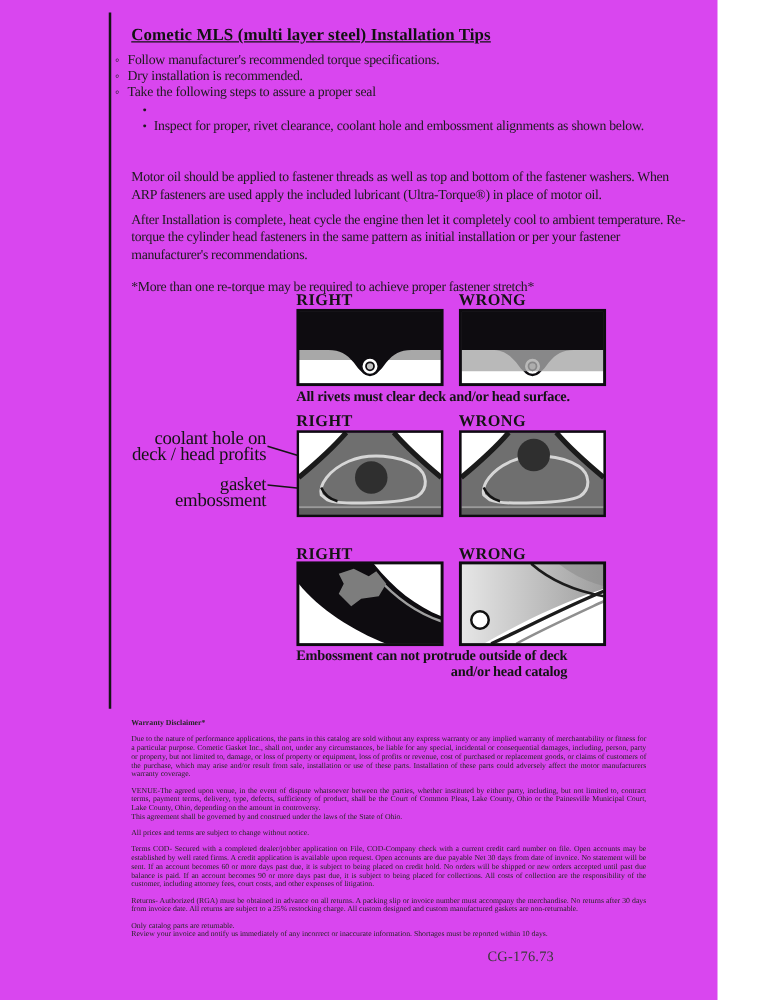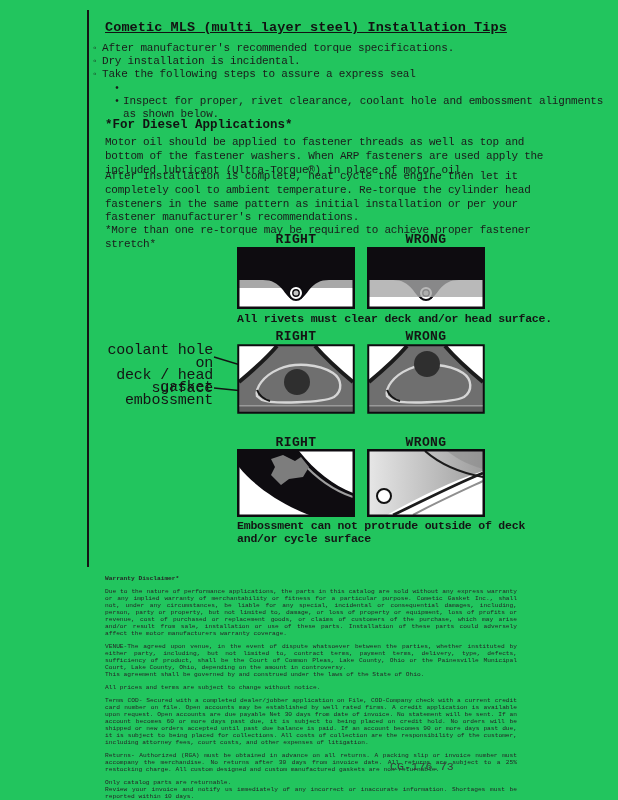--- a/index.html
+++ b/index.html
@@ -1,30 +1,30 @@
 <!DOCTYPE html>
 <html><head>
 <meta charset="utf-8">
 <style>
   html,body{margin:0;padding:0;background:#ffffff;}
-  .page{position:relative;width:618px;height:800px;background:#22c55e;overflow:hidden;
-        font-family:Liberation Mono, monospace;color:#1b1b1b;}
+  .page{position:relative;width:574px;height:800px;background:#d946ef;overflow:hidden;
+        font-family:Liberation Serif, serif;color:#1b1b1b;}
   .abs{position:absolute;}
   .vrule{position:absolute;left:87px;top:10px;width:2px;height:557px;background:#151515;}
   .title{position:absolute;left:105px;top:20px;font-size:13.5px;font-weight:bold;
          text-decoration:underline;letter-spacing:.1px;color:#121212;}
   .tips{position:absolute;left:92px;top:42px;font-size:11px;letter-spacing:-.2px;line-height:13.2px;}
   .tip-row{display:flex;align-items:flex-start;}
   .tip-row .m{width:10px;flex:0 0 10px;font-size:10px;line-height:13px;text-align:left;}
   .tip-sub{margin-left:22px;}
   .tip-sub .m{width:9px;flex:0 0 9px;}
   .diesel-h{position:absolute;left:105px;top:118px;font-size:12.5px;font-weight:bold;color:#121212;}
   .body{position:absolute;left:105px;width:446px;margin:0;font-size:11px;line-height:13.8px;
         letter-spacing:-.25px;color:#1b1b1b;}
-  .dhead{position:absolute;width:118px;text-align:center;font-size:13px;font-weight:bold;
+  .dhead{position:absolute;width:118px;font-size:13px;font-weight:bold;
          letter-spacing:.4px;color:#141414;}
   .dcap{position:absolute;font-size:11.5px;font-weight:bold;letter-spacing:-.2px;color:#141414;line-height:13px;}
   .lbl{position:absolute;left:105px;width:108px;text-align:right;font-size:15px;line-height:12.5px;
        letter-spacing:-.2px;color:#141414;}
   .legal{position:absolute;left:105px;top:575px;width:412px;font-size:6.2px;line-height:7px;
          text-align:justify;color:#262626;}
   .legal p{margin:0 0 6px 0;}
   .legal .lh{font-weight:bold;margin:0 0 6px 0;}
   .legal .tight{margin:0;}
   .footer-code{position:absolute;left:390px;top:760px;font-size:11.5px;letter-spacing:.2px;color:#3a3a3a;}
@@ -35,40 +35,39 @@
 
 <div class="page">
 
   <div class="vrule"></div>
 
   <div class="title">Cometic MLS (multi layer steel) Installation Tips</div>
 
   <div class="tips">
     <div class="tip-row">
       <span class="m">◦</span>
-      <span>After manufacturer's recommended torque specifications.</span>
+      <span>Follow manufacturer's recommended torque specifications.</span>
     </div>
     <div class="tip-row">
       <span class="m">◦</span>
-      <span>Dry installation is incidental.</span>
+      <span>Dry installation is recommended.</span>
     </div>
     <div class="tip-row">
       <span class="m">◦</span>
-      <span>Take the following steps to assure a express seal</span>
+      <span>Take the following steps to assure a proper seal</span>
     </div>
     <div class="tip-row tip-sub">
       <span class="m">•</span>
     </div>
     <div class="tip-row tip-sub">
       <span class="m">•</span>
       <span>Inspect for proper, rivet clearance, coolant hole and embossment alignments as shown below.</span>
     </div>
   </div>
 
-  <div class="diesel-h">*For Diesel Applications*</div>
   <p class="body" style="top:170px;">After Installation is complete, heat cycle the engine then let it completely cool to ambient temperature. Re-torque the cylinder head fasteners in the same pattern as initial installation or per your fastener manufacturer's recommendations.</p>
   <p class="body" style="top:136px;">Motor oil should be applied to fastener threads as well as top and bottom of the fastener washers. When ARP fasteners are used apply the included lubricant (Ultra-Torque®) in place of motor oil.</p>
   <p class="body" style="top:224px;">*More than one re-torque may be required to achieve proper fastener stretch*</p>
 
   <div class="dhead" style="left:237px;top:232px;">RIGHT</div>
   <div class="dhead" style="left:367px;top:232px;">WRONG</div>
 
   <svg class="abs" style="left:237px;top:247px;" width="118" height="62" viewBox="0 0 118 62">
     <rect x="1" y="1" width="116" height="60" fill="#ffffff" stroke="none"></rect>
     <rect x="2" y="33" width="114" height="8" fill="#a8a8a8"></rect>
@@ -87,21 +86,21 @@
     <rect x="1.25" y="1.25" width="115.5" height="59.5" fill="none" stroke="#0e0c10" stroke-width="2.5"></rect>
   </svg>
 
   <div class="dcap" style="left:237px;top:312px;">All rivets must clear deck and/or head surface.</div>
 
   <div class="dhead" style="left:237px;top:329px;">RIGHT</div>
   <div class="dhead" style="left:367px;top:329px;">WRONG</div>
 
   <div class="lbl" style="top:345px;">
     <div>coolant hole on</div>
-    <div>deck / head surface</div>
+    <div>deck / head profits</div>
   </div>
   <div class="lbl" style="top:382px;">gasket embossment</div>
 
   <svg class="abs" style="left:100px;top:340px;" width="200" height="60" viewBox="0 0 200 60">
     <line x1="114" y1="17" x2="193" y2="41" stroke="#141414" stroke-width="1.4"></line>
     <line x1="114" y1="48" x2="163" y2="53" stroke="#141414" stroke-width="1.4"></line>
   </svg>
 
   <svg class="abs" style="left:237px;top:344px;" width="118" height="70" viewBox="0 0 118 70">
     <rect x="2" y="2" width="114" height="66" fill="#6f6f6f"></rect>
@@ -154,23 +153,23 @@
     <rect x="1" y="1" width="116" height="66" fill="#ffffff"></rect>
     <path d="M2,2 H116 V22 C80,34 48,50 20,66 H2 Z" fill="url(#g3)"></path>
     <path d="M80,2 H116 V20 C96,14 88,8 80,2 Z" fill="#8b8b8b" opacity="0.55"></path>
     <path d="M58,2 C74,16 94,24 116,28" stroke="#1c1c1c" stroke-width="2.2" fill="none"></path>
     <path d="M116,24 C82,38 52,54 26,66" stroke="#1c1c1c" stroke-width="2.8" fill="none"></path>
     <path d="M116,32 C88,45 66,55 46,66" stroke="#8f8f8f" stroke-width="2" fill="none"></path>
     <circle cx="17" cy="47" r="7" fill="#ffffff" stroke="#111111" stroke-width="2"></circle>
     <rect x="1.25" y="1.25" width="115.5" height="65.5" fill="none" stroke="#0e0c10" stroke-width="2.5"></rect>
   </svg>
 
-  <div class="dcap" style="left:237px;top:519px;">
+  <div class="dcap" style="left:237px;top:519px;text-align:right;">
     <div>Embossment can not protrude outside of deck</div>
-    <div>and/or cycle surface</div>
+    <div>and/or head catalog</div>
   </div>
 
   <div class="legal">
     <p class="lh">Warranty Disclaimer*</p>
     <p>Due to the nature of performance applications, the parts in this catalog are sold without any express warranty or any implied warranty of merchantability or fitness for a particular purpose.  Cometic Gasket Inc., shall not, under any circumstances, be liable for any special, incidental or consequential damages, including, person, party or property, but not limited to, damage, or loss of property or equipment, loss of profits or revenue, cost of purchased or replacement goods, or claims of customers of the purchase, which may arise and/or result from sale, installation or use of these parts.  Installation of these parts could adversely affect the motor manufacturers warranty coverage.</p>
     <p class="tight">VENUE-The agreed upon venue, in the event of dispute whatsoever between the parties, whether instituted by either party, including, but not limited to, contract terms, payment terms, delivery, type, defects, sufficiency of product, shall be the Court of Common Pleas, Lake County, Ohio or the Painesville Municipal Court, Lake County, Ohio, depending on the amount in controversy.</p>
     <p>This agreement shall be governed by and construed under the laws of the State of Ohio.</p>
     <p>All prices and terms are subject to change without notice.</p>
     <p>Terms COD- Secured with a completed dealer/jobber application on File, COD-Company check with a current credit card number on file.  Open accounts may be established by well rated firms.  A credit application is available upon request.  Open accounts are due payable Net 30 days from date of invoice.  No statement will be sent.  If an account becomes 60 or more days past due, it is subject to being placed on credit hold.  No orders will be shipped or new orders accepted until past due balance is paid.  If an account becomes 90 or more days past due, it is subject to being placed for collections.  All costs of collection are the responsibility of the customer, including attorney fees, court costs, and other expenses of litigation.</p>
     <p>Returns- Authorized (RGA) must be obtained in advance on all returns.  A packing slip or invoice number must accompany the merchandise.  No returns after 30 days from invoice date.  All returns are subject to a 25% restocking charge.  All custom designed and custom manufactured gaskets are non-returnable.</p>

